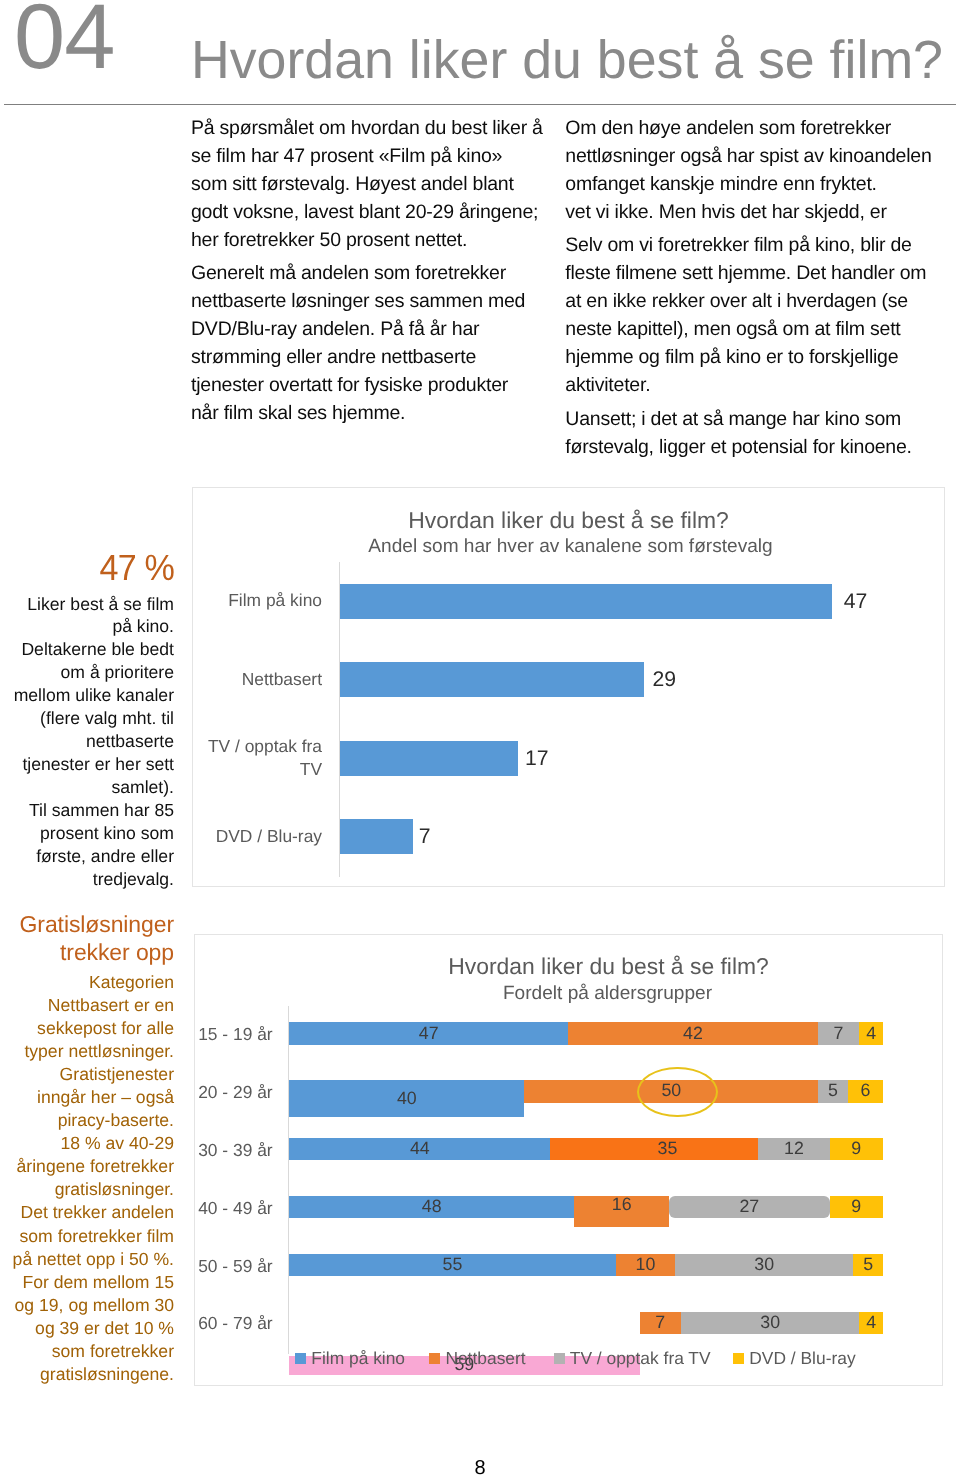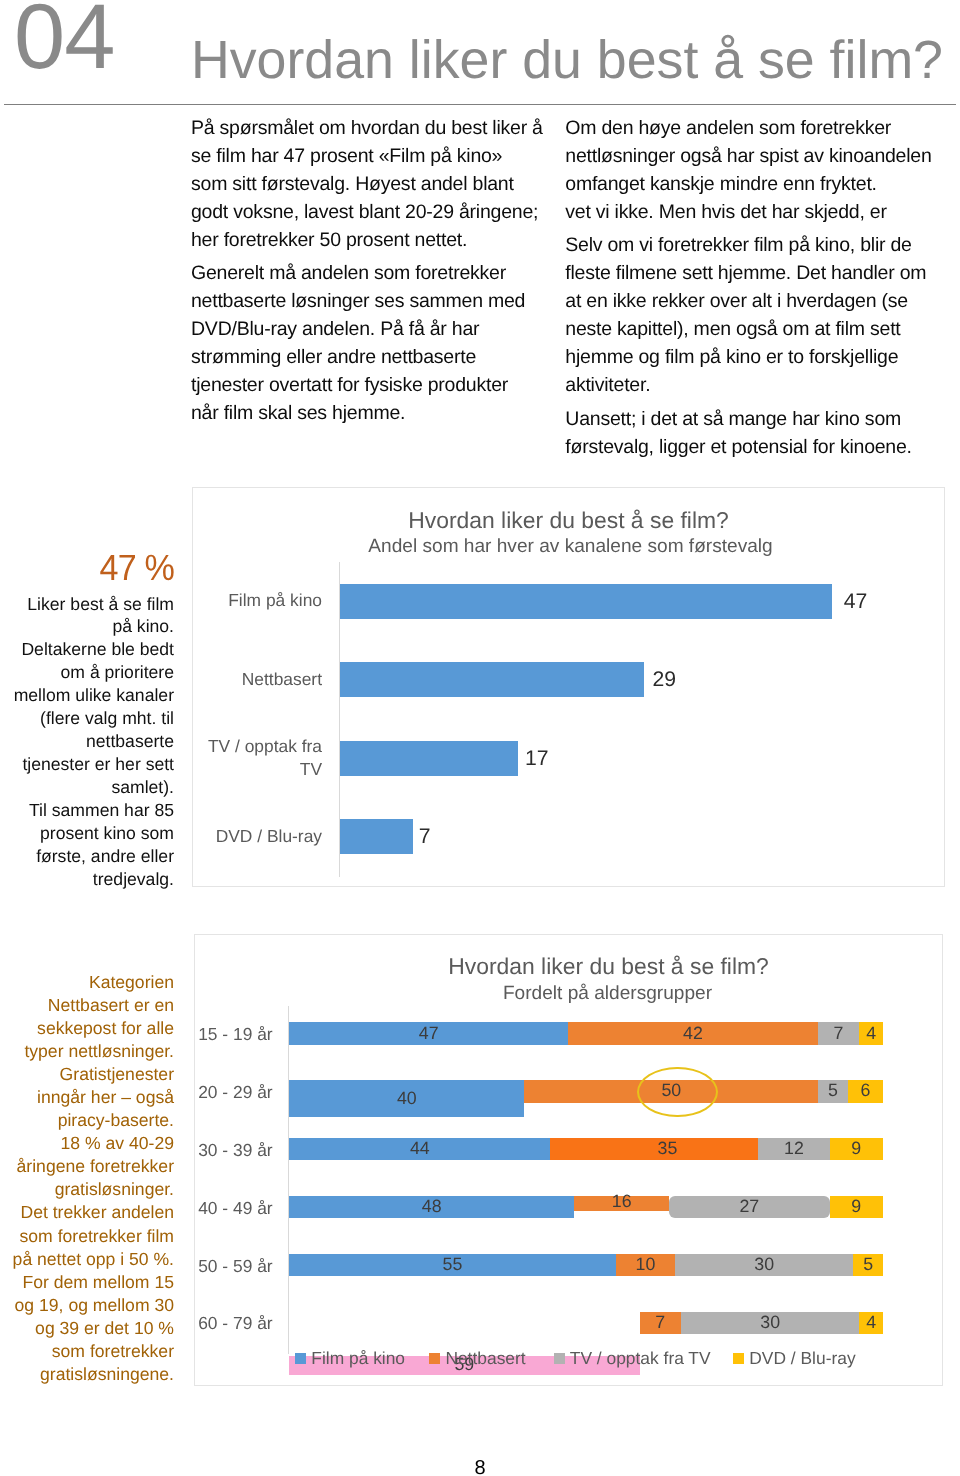--- a/index.html
+++ b/index.html
@@ -127,20 +127,24 @@
       <div>om å prioritere</div>
       <div>mellom ulike kanaler</div>
       <div>(flere valg mht. til</div>
       <div>nettbaserte</div>
       <div>tjenester er her sett</div>
       <div>samlet).</div>
       <div>Til sammen har 85</div>
       <div>prosent kino som</div>
       <div>første, andre eller</div>
       <div>tredjevalg.</div>
+    </div>
+  <div class="side" id="side-heading">
+      <div>Gratisløsninger</div>
+      <div>trekker opp</div>
     </div>
   <div class="side" id="side-body">
       <div>Kategorien</div>
       <div>Nettbasert er en</div>
       <div>sekkepost for alle</div>
       <div>typer nettløsninger.</div>
       <div>Gratistjenester</div>
       <div>inngår her – også</div>
       <div>piracy-baserte.</div>
       <div>18 % av 40-29</div>
@@ -217,21 +221,21 @@
         <div class="seg" style="left: 563.302px; top: 203.1px; width: 71.256px; height: 22.4px; background: rgb(178, 178, 178); display: flex; align-items: center; justify-content: center;">
           <span>12</span>
         </div>
         <div class="seg" style="left: 634.558px; top: 203.1px; width: 53.442px; height: 22.4px; background: rgb(255, 193, 7); display: flex; align-items: center; justify-content: center;">
           <span>9</span>
         </div>
         <div class="catlabel" style="left: 0px; top: 261.6px; width: 77.6px;">40 - 49 år</div>
         <div class="seg" style="left: 94.2px; top: 261px; width: 285.024px; height: 22.4px; background: rgb(88, 153, 214); display: flex; align-items: center; justify-content: center;">
           <span>48</span>
         </div>
-        <div class="seg" style="left: 379.224px; top: 261px; width: 95.008px; height: 15px; background: rgb(237, 130, 50); display: flex; align-items: flex-end; justify-content: center;">
+        <div class="seg" style="left: 379.224px; top: 261px; width: 95.008px; height: 31px; background: rgb(237, 130, 50); display: flex; align-items: flex-start; justify-content: center;">
           <span>16</span>
         </div>
         <div class="seg" style="left: 474.232px; top: 261px; width: 160.326px; height: 22.4px; background: rgb(178, 178, 178); display: flex; align-items: center; justify-content: center; border-radius: 6px;">
           <span>27</span>
         </div>
         <div class="seg" style="left: 634.558px; top: 261px; width: 53.442px; height: 22.4px; background: rgb(255, 193, 7); display: flex; align-items: center; justify-content: center;">
           <span>9</span>
         </div>
         <div class="catlabel" style="left: 0px; top: 319.5px; width: 77.6px;">50 - 59 år</div>
         <div class="seg" style="left: 94.2px; top: 318.9px; width: 326.59px; height: 22.4px; background: rgb(88, 153, 214); display: flex; align-items: center; justify-content: center;">

